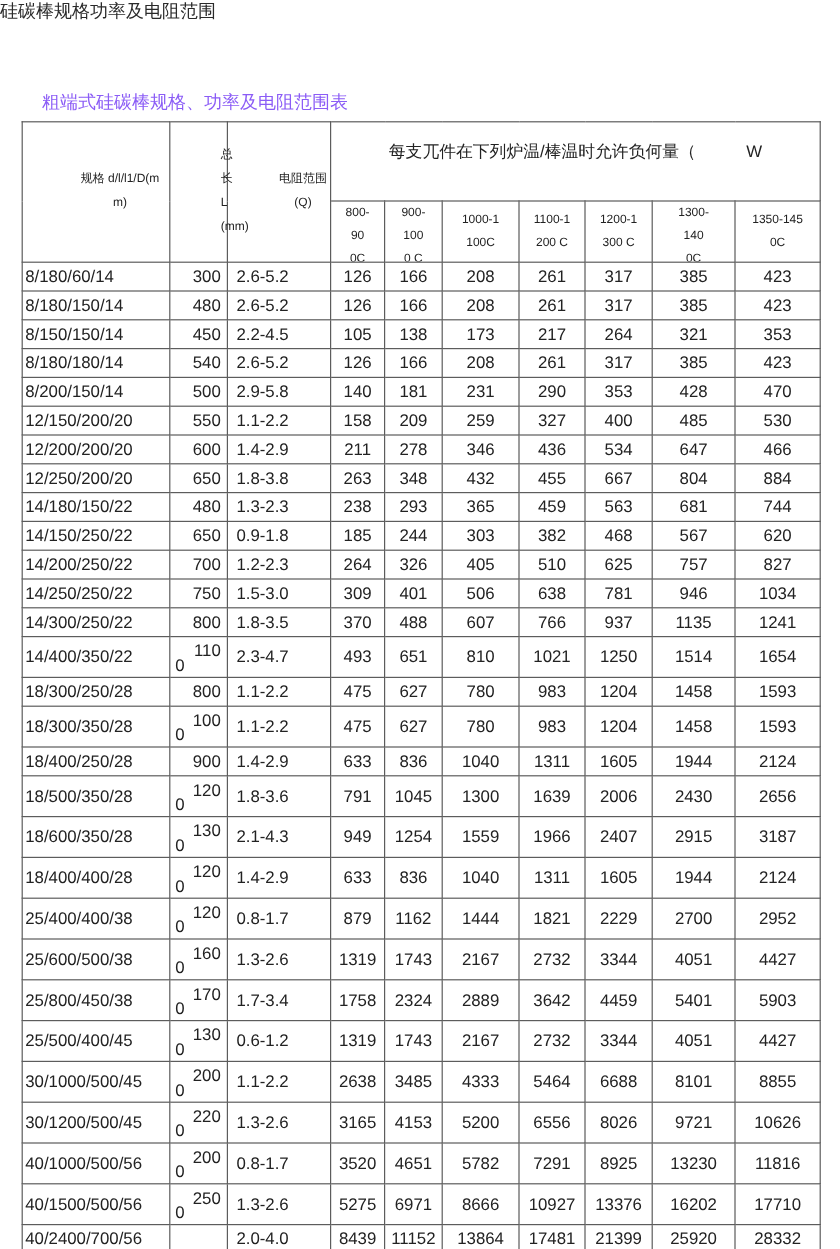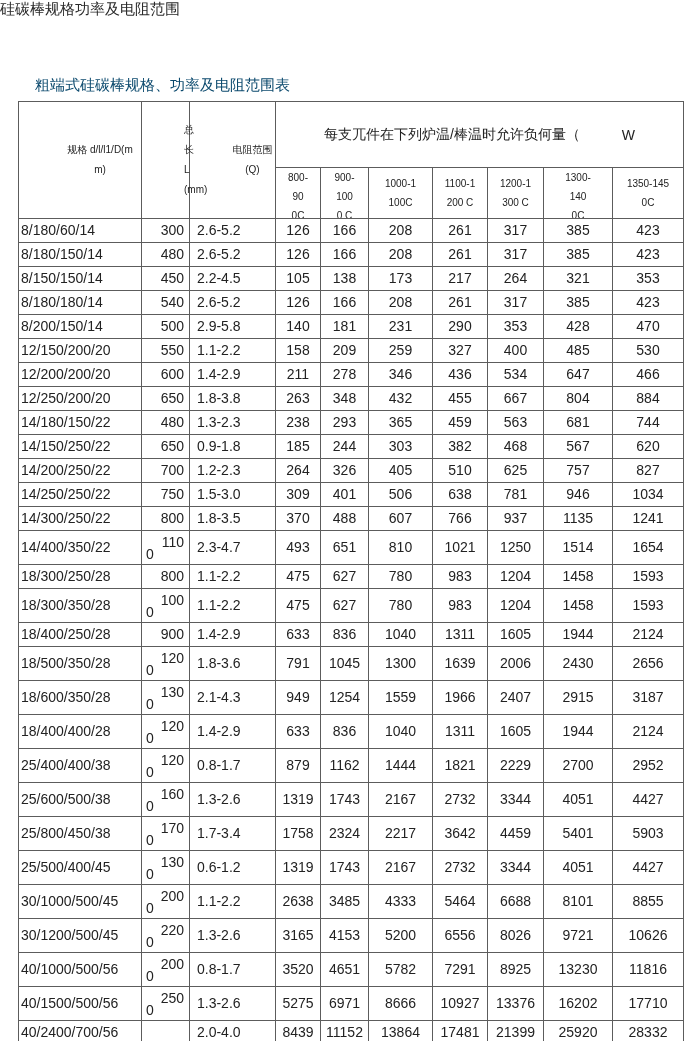--- a/index.html
+++ b/index.html
@@ -5,34 +5,34 @@
   html,body{margin:0;padding:0;}
   body{
     width:700px;height:1041px;background:#ffffff;color:#1f1f1f;
     font-family:"Liberation Sans","DejaVu Sans",sans-serif;
     -webkit-font-smoothing:antialiased;
   }
   .page-title{
     text-align:left;font-size:15px;color:#2a2a2a;
   }
   .table-caption{
-    margin:57px 0 6px 35px;font-size:15px;color:#0c4a6e;
+    margin:57px 0 6px 35px;font-size:15px;color:#8b5cf6;
   }
   table.spec-table{
     border-collapse:collapse;table-layout:fixed;
     margin-left:18px;width:665px;
   }
   th,td{
     border:1px solid #5c5c5c;font-weight:normal;font-size:14px;
     white-space:pre-line;color:#222;
   }
   thead th{padding:0 2px;vertical-align:middle;text-align:center;}
   .h-main{font-size:10px;line-height:20px;padding-left:42px;}
   .h-group-inner{
-    display:flex;align-items:center;height:33px;padding-left:46px;
+    display:flex;align-items:flex-start;height:33px;padding-left:46px;
     font-size:14px;
   }
   .h-group-unit{margin-left:auto;margin-right:46px;}
   .clip{
     height:50px;overflow:hidden;
     display:flex;flex-direction:column;align-items:center;
     justify-content:center;justify-content:safe center;
     line-height:19px;font-size:10px;
   }
   td{padding:3px 2px;line-height:17px;}
@@ -362,21 +362,21 @@
         <td class="c-pow">3344</td>
         <td class="c-pow">4051</td>
         <td class="c-pow">4427</td>
       </tr>
       <tr>
         <td class="c-spec">25/800/450/38</td>
         <td class="c-len"><div class="len-first">170</div><div class="len-rest">0</div></td>
         <td class="c-res">1.7-3.4</td>
         <td class="c-pow">1758</td>
         <td class="c-pow">2324</td>
-        <td class="c-pow">2217</td>
+        <td class="c-pow">2889</td>
         <td class="c-pow">3642</td>
         <td class="c-pow">4459</td>
         <td class="c-pow">5401</td>
         <td class="c-pow">5903</td>
       </tr>
       <tr>
         <td class="c-spec">25/500/400/45</td>
         <td class="c-len"><div class="len-first">130</div><div class="len-rest">0</div></td>
         <td class="c-res">0.6-1.2</td>
         <td class="c-pow">1319</td>

